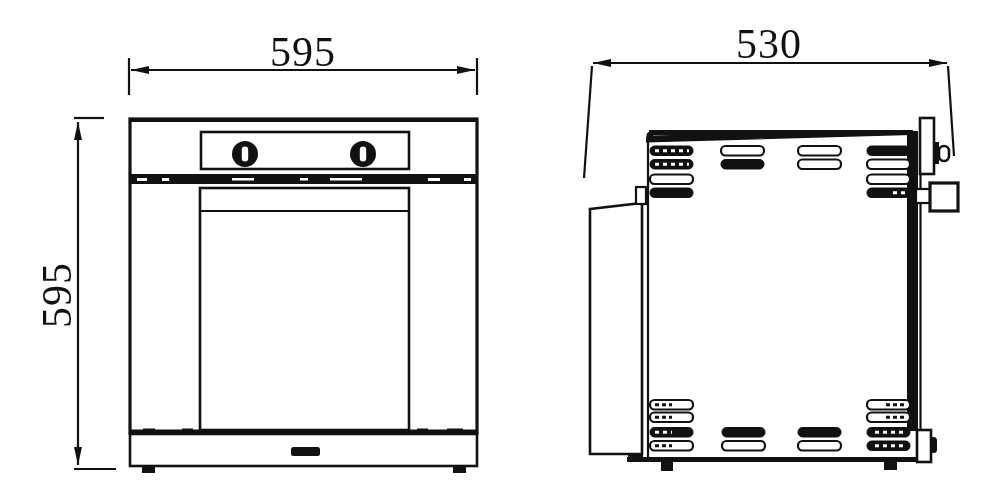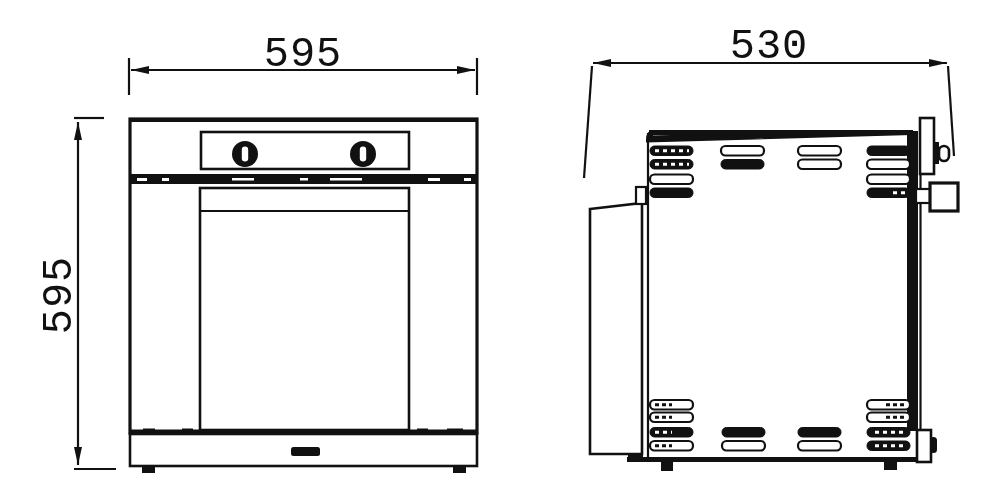--- a/index.html
+++ b/index.html
@@ -1,20 +1,20 @@
 <!DOCTYPE html>
 <html style="--line: #111111; --bg: #ffffff;"><head>
 <meta charset="utf-8">
 <style>
   html,body{margin:0;padding:0;background:#fff;}
   .stage{
     position:relative;
     width:1005px;height:497px;
     background:var(--bg,#ffffff);
-    font-family:Liberation Mono, monospace;
+    font-family:Liberation Serif, serif;
     overflow:hidden;
   }
   svg{display:block;}
   
   .st{stroke:var(--line,#111111);fill:none;}
   .sw2{stroke-width:2.2;}
   .sw25{stroke-width:2.6;}
   .sw3{stroke-width:3.2;}
   .fd{fill:var(--line,#111111);stroke:none;}
   .fw{fill:#ffffff;}

